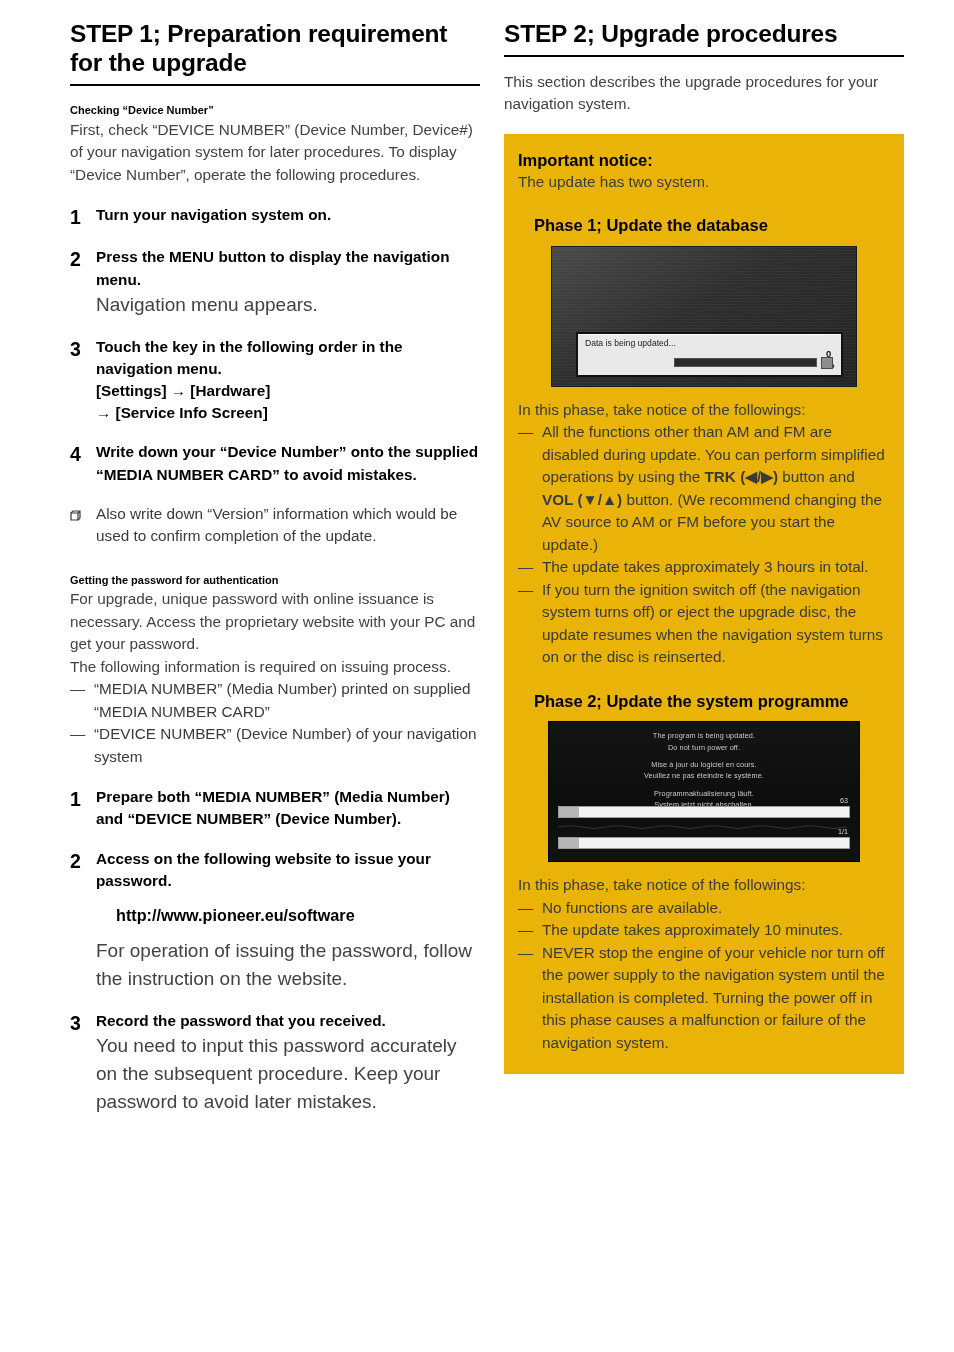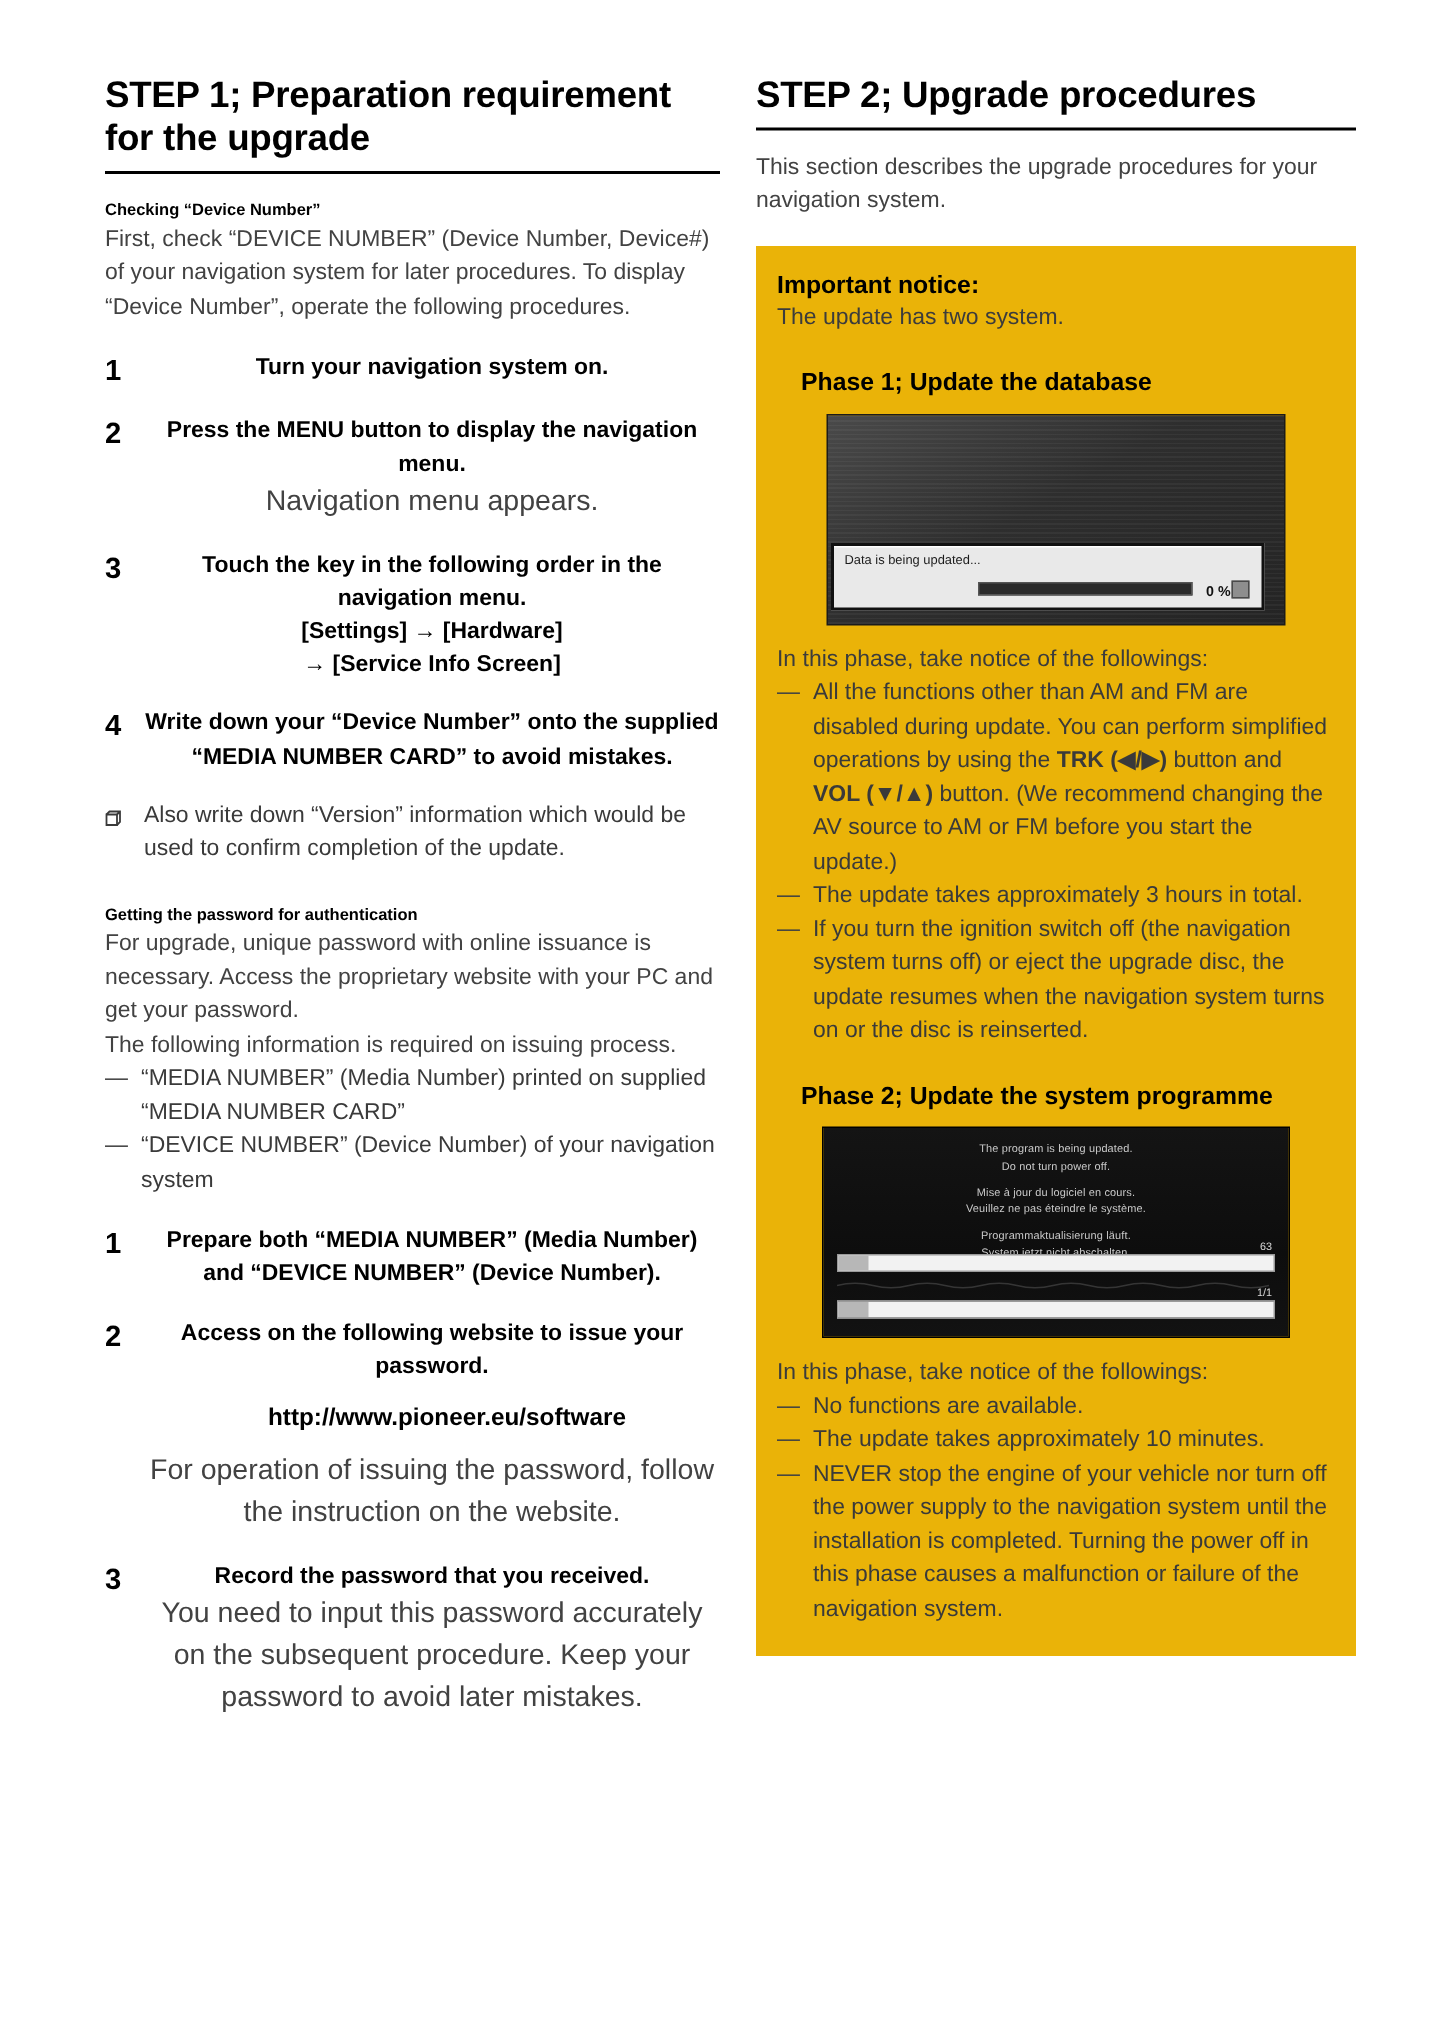--- a/index.html
+++ b/index.html
@@ -12,21 +12,21 @@
     height: 1352px;
     font-family: "Liberation Sans", sans-serif;
     color: #3a3a3a;
     position: relative;
     overflow: hidden;
   }
   .page {
     position: absolute;
     inset: 0;
     display: flex;
-    padding: 50px 60px 0 70px;
+    padding: 20px 60px 0 70px;
     box-sizing: border-box;
     gap: 24px;
   }
   .col {
     width: 410px;
     flex: 0 0 410px;
   }
   .col-right {
     width: 400px;
     flex: 0 0 400px;
@@ -70,21 +70,21 @@
     margin-bottom: 17px;
   }
   .step-num {
     flex: 0 0 26px;
     font-size: 19.5px;
     font-weight: bold;
     color: #000;
     line-height: 1.25;
     padding-top: 1px;
   }
-  .step-body { flex: 1 1 auto; text-align: center; }
+  .step-body { flex: 1 1 auto; }
   .step-head {
     font-size: 15.3px;
     font-weight: bold;
     color: #000;
     line-height: 1.45;
     margin: 0;
   }
   .step-note {
     font-size: 19px;
     line-height: 1.47;
@@ -166,21 +166,21 @@
         rgba(255,255,255,0.045) 0px,
         rgba(255,255,255,0.045) 1px,
         rgba(0,0,0,0) 1px,
         rgba(0,0,0,0) 3px),
       linear-gradient(150deg, #4a4a4a 0%, #2e2e2e 45%, #242424 100%);
     border: 1px solid #1b1b1b;
     box-sizing: border-box;
   }
   .dialog {
     position: absolute;
-    left: 2px;
+    left: 24px;
     right: 13px;
     bottom: 9px;
     height: 45px;
     background: #e9e9e9;
     border: 2px solid #111;
     box-sizing: border-box;
     box-shadow: inset 0 1px 0 #fff;
   }
   .dialog-text {
     position: absolute;

